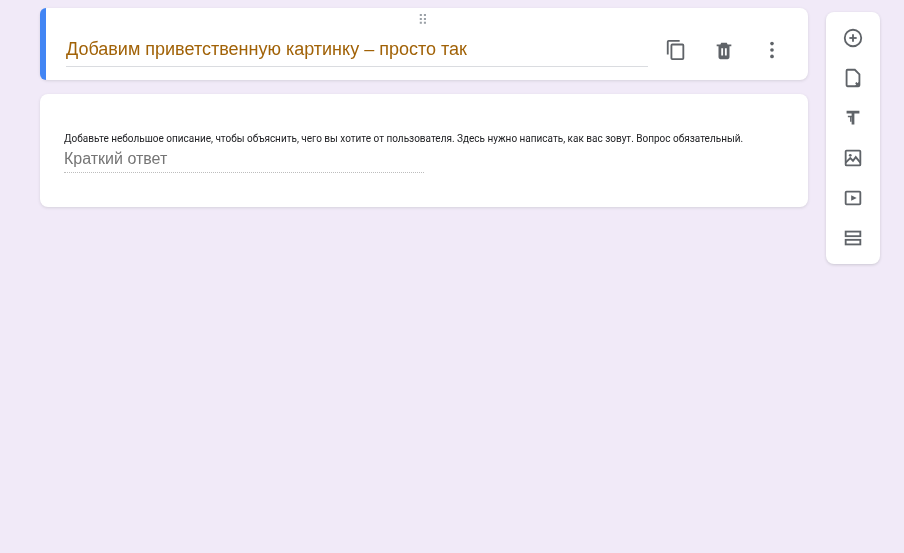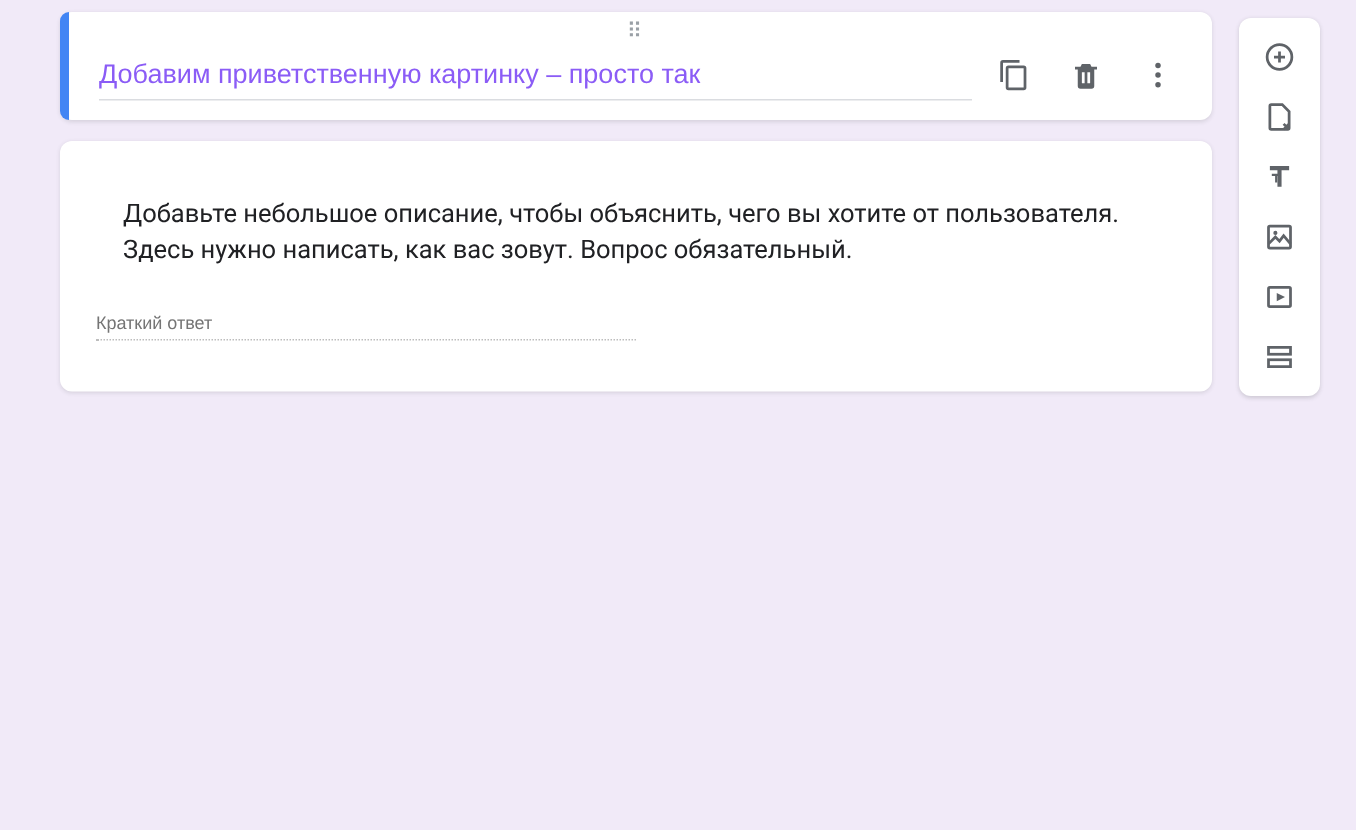--- a/index.html
+++ b/index.html
@@ -50,21 +50,21 @@
     align-items: center;
     padding: 22px 16px 10px 20px;
   }
   .title-input {
     flex: 1;
     border: none;
     border-bottom: 1px solid #dadce0;
     font-size: 18px;
     padding: 6px 0;
     outline: none;
-    color: #8b5cf6;
+    color: #a16207;
     background: transparent;
   }
   .icon-btn {
     width: 40px;
     height: 40px;
     border-radius: 50%;
     display: flex;
     align-items: center;
     justify-content: center;
     color: #5f6368;
@@ -100,32 +100,30 @@
   .q-title {
     font-size: 17px;
     color: #202124;
     display: inline;
   }
   .req-star {
     color: #d93025;
     margin-left: 4px;
   }
   .q-desc {
-    font-size: 17px;
+    font-size: 10px;
     color: #202124;
     margin-top: 14px;
     line-height: 1.4;
-    margin-left: 18px;
   }
   .short-answer {
-    margin-top: 24px;
     width: 50%;
     border: none;
     border-bottom: 1px dotted #bdbdbd;
-    font-size: 12px;
+    font-size: 16px;
     color: #701a75;
     padding: 4px 0;
     outline: none;
     background: transparent;
   }
   
   .sidebar {
     position: absolute;
     left: 826px;
     top: 12px;

